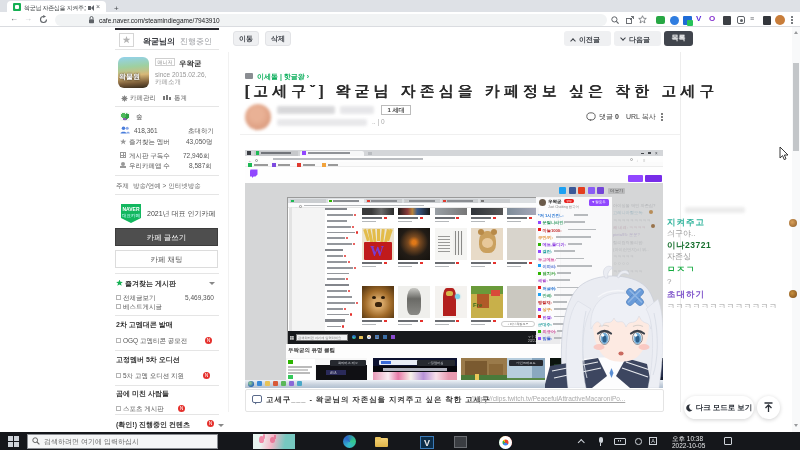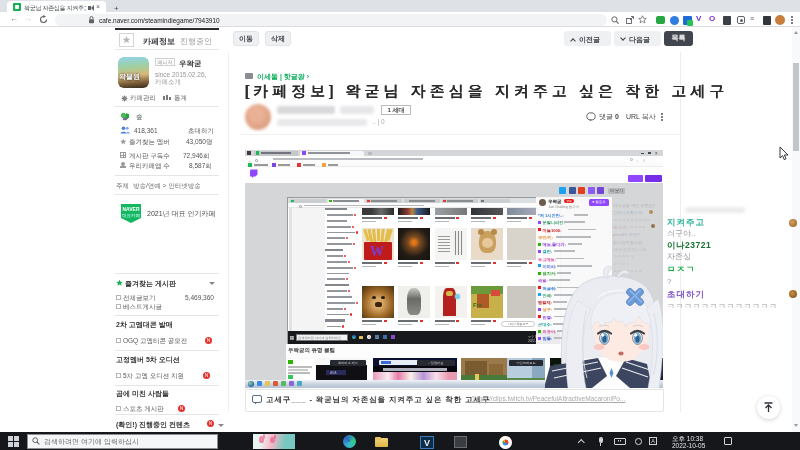--- a/index.html
+++ b/index.html
@@ -64,21 +64,21 @@
 <div class="ab" style="left:793px;top:63px;width:6px;height:88px;background:#c3c6c9"></div>
 <div class="ab" style="left:794px;top:424px;width:0;height:0;border-left:2.5px solid transparent;border-right:2.5px solid transparent;border-top:3.5px solid #989a9d"></div>
 
 <svg class="ab" style="left:779px;top:147px" width="12" height="14" viewBox="0 0 12 14">
       <path d="M1,0 L1,11 L3.6,8.6 L5.2,12.6 L7,11.8 L5.4,8 L9,8 Z" fill="#fff" stroke="#222" stroke-width="0.9"></path>
     </svg>
 
 <div class="ab" style="left:115px;top:28px;width:104px;height:2px;background:#28282e"></div>
 <div class="ab" style="left:119px;top:33px;width:15px;height:14px;border:1px solid #d5d5d5"></div>
     <div class="ab star" style="left:122.5px;top:36px;width:8px;height:8px;background:#b5b5b5"></div>
-<div class="ab" style="left:143px;top:36px;font-size:8px;font-weight:bold;color:#36383e">카페정보</div>
+<div class="ab" style="left:143px;top:36px;font-size:8px;font-weight:bold;color:#36383e">왁굳님의</div>
 <div class="ab" style="left:180px;top:36px;font-size:8px;color:#9a9ca1">진행중인</div>
 <div class="ab" style="left:115px;top:49px;width:104px;height:1px;background:#e5e5e5"></div>
 
 <div class="ab" style="left:118px;top:57px;width:31px;height:31px;border-radius:6px;background:linear-gradient(175deg,#92d2ee 0%,#9ed0a0 32%,#d8b878 58%,#7a5c38 82%,#352a1c 100%)"></div>
 <div class="ab" style="left:119px;top:72px;font-size:7px;font-weight:bold;color:#fff;text-shadow:0 0 2px #000">왁물원</div>
 <div class="ab" style="left:155px;top:58px;width:20px;height:8px;border:1px solid #cfcfcf;font-size:5px;color:#888;text-align:center;line-height:7px">매니저</div>
 <div class="ab" style="left:179px;top:58.5px;font-size:7.5px;font-weight:bold;color:#333">우왁굳</div>
 <div class="ab" style="left:155px;top:70.5px;font-size:6.5px;color:#979797">since 2015.02.26,</div>
 <div class="ab" style="left:155px;top:77.5px;font-size:6.5px;color:#979797">카페소개</div>
 <svg class="ab" style="left:121px;top:95px" width="7" height="7" viewBox="0 0 8 8">
@@ -118,20 +118,22 @@
 <div class="ab" style="left:133px;top:182px;font-size:6.5px;color:#666">방송/연예 &gt; 인터넷방송</div>
 <div class="ab" style="left:115px;top:194px;width:104px;height:1px;background:#e5e5e5"></div>
 
 <svg class="ab" style="left:120px;top:203px" width="22" height="21" viewBox="0 0 22 21">
       <path d="M1,1 L21,1 L21,15 L11,20 L1,15 Z" fill="#12b75f"></path>
       <text x="11" y="8" font-size="5" fill="#fff" text-anchor="middle" font-weight="bold" font-family="Liberation Sans">NAVER</text>
       <text x="11" y="14" font-size="4.5" fill="#cff" text-anchor="middle" font-family="Liberation Sans">대표카페</text>
     </svg>
 <div class="ab" style="left:147px;top:209px;font-size:7px;color:#444">2021년 대표 인기카페</div>
 
+<div class="ab" style="left:115px;top:228px;width:103px;height:18px;background:#4e4e4e;border:1px solid #3c3c3c;color:#fff;font-size:7.5px;text-align:center;line-height:17px">카페 글쓰기</div>
+<div class="ab" style="left:115px;top:250px;width:103px;height:18px;background:#fff;border:1px solid #dcdcdc;color:#555;font-size:7.5px;text-align:center;line-height:17px">카페 채팅</div>
 
 <div class="ab" style="left:115px;top:273px;width:104px;height:1px;background:#e5e5e5"></div>
 <div class="ab star" style="left:116px;top:279.5px;width:7px;height:7px;background:#15b053"></div>
 <div class="ab" style="left:125px;top:279px;font-size:7px;font-weight:bold;color:#333">즐겨찾는 게시판</div>
 <div class="ab" style="left:209px;top:282px;width:0;height:0;border-left:3px solid transparent;border-right:3px solid transparent;border-top:3.5px solid #888"></div>
 <div class="ab" style="left:116px;top:295px;width:4.5px;height:4.5px;border:1px solid #b5b5b5"></div>
 <div class="ab" style="left:123px;top:294px;font-size:6.5px;color:#555">전체글보기</div>
 <div class="ab" style="left:185px;top:294px;font-size:6.5px;color:#555">5,469,360</div>
 <div class="ab" style="left:116px;top:304px;width:4.5px;height:4.5px;border:1px solid #b5b5b5"></div>
 <div class="ab" style="left:123px;top:303px;font-size:6.5px;color:#555">베스트게시글</div>
@@ -163,21 +165,21 @@
 <div class="ab" style="left:564px;top:31px;width:47px;height:15px;background:#eff0f2;border-radius:3px"></div>
     <div class="ab" style="left:571px;top:38.5px;width:4px;height:4px;border-left:1.3px solid #3b3f46;border-top:1.3px solid #3b3f46;transform:rotate(45deg)"></div>
     <div class="ab" style="left:579px;top:35px;font-size:7px;color:#3b3f46;font-weight:bold">이전글</div>
 <div class="ab" style="left:614px;top:31px;width:47px;height:15px;background:#eff0f2;border-radius:3px"></div>
     <div class="ab" style="left:621px;top:36px;width:4px;height:4px;border-left:1.3px solid #3b3f46;border-top:1.3px solid #3b3f46;transform:rotate(225deg)"></div>
     <div class="ab" style="left:629px;top:35px;font-size:7px;color:#3b3f46;font-weight:bold">다음글</div>
 <div class="ab" style="left:664px;top:31px;width:29px;height:15px;background:#41454d;border-radius:3px;font-size:7px;color:#fff;text-align:center;line-height:14px;font-weight:bold">목록</div>
 
 <div class="ab" style="left:245px;top:73px;width:8px;height:6px;background:#8a8d92;border-radius:1px"></div>
 <div class="ab" style="left:257px;top:72px;font-size:7px;color:#0faf5e;font-weight:bold">이세돌 | 핫글왕 ›</div>
-<div class="ab" style="left:245px;top:82px;font-size:15px;color:#2b2b2b;letter-spacing:4px;white-space:nowrap;text-shadow:0.4px 0 0 #2b2b2b,-0.4px 0 0 #2b2b2b">[카페정보] 왁굳님 자존심을 지켜주고 싶은 착한 고세구</div>
+<div class="ab" style="left:245px;top:82px;font-size:15px;color:#2b2b2b;letter-spacing:4px;white-space:nowrap;text-shadow:0.4px 0 0 #2b2b2b,-0.4px 0 0 #2b2b2b">[고세구ˇ] 왁굳님 자존심을 카페정보 싶은 착한 고세구</div>
 
 <div class="ab blur" style="left:245px;top:104px;width:26px;height:26px;border-radius:50%;background:radial-gradient(circle at 45% 40%,#e9b195 30%,#dc9d80 70%,#d4937a 100%)"></div>
 <div class="ab blur" style="left:277px;top:106px;width:58px;height:8px;background:#b9b9bd;border-radius:2px;opacity:.55"></div>
 <div class="ab blur" style="left:340px;top:106px;width:34px;height:8px;background:#cfcfd4;border-radius:2px;opacity:.5"></div>
 <div class="ab" style="left:381px;top:105px;width:30px;height:10px;border:1px solid #bbb;background:#fff;font-size:6px;color:#444;text-align:center;line-height:9px;font-weight:bold">1 세대</div>
 <div class="ab blur" style="left:277px;top:119px;width:90px;height:7px;background:#d9d9dd;border-radius:2px;opacity:.6"></div>
 <div class="ab" style="left:372px;top:118px;font-size:6.5px;color:#aaa">.. | 0</div>
 <svg class="ab" style="left:586px;top:112px" width="10" height="10" viewBox="0 0 10 10">
       <ellipse cx="5" cy="4.4" rx="4.2" ry="3.6" fill="none" stroke="#555" stroke-width="0.9"></ellipse>
       <path d="M3.4,7.4 L4.4,9 L5.6,7.4" fill="#555"></path>
@@ -581,20 +583,23 @@
 <div class="ab" style="left:789px;top:219px;width:8px;height:8px;border-radius:50%;background:radial-gradient(circle at 40% 40%,#d9a05a,#8a5a28)"></div>
 <div class="ab" style="left:667px;top:227.5px;font-size:8px;color:#9a9a9a">싀구야..</div>
 <div class="ab" style="left:667px;top:239.5px;font-size:8.5px;font-weight:bold;color:#17702e;letter-spacing:0.5px">이나23721</div>
 <div class="ab" style="left:667px;top:251px;font-size:8px;color:#9a9a9a">자존싱</div>
 <div class="ab" style="left:667px;top:263.5px;font-size:8.5px;font-weight:bold;color:#12a93e;letter-spacing:1px">ㅁㅈㄱ</div>
 <div class="ab" style="left:667px;top:277px;font-size:8px;color:#9a9a9a">?</div>
 <div class="ab" style="left:667px;top:288.5px;font-size:8.5px;font-weight:bold;color:#7b4fc9;letter-spacing:1px">초대하기</div>
 <div class="ab" style="left:789px;top:290px;width:8px;height:8px;border-radius:50%;background:radial-gradient(circle at 40% 40%,#c8903f,#7a4a18)"></div>
 <div class="ab" style="left:667px;top:300.5px;font-size:8px;color:#9a9a9a;letter-spacing:0.5px">ㅋㅋㅋㅋㅋㅋㅋㅋㅋㅋㅋㅋㅋ</div>
 
+<div class="ab" style="left:684px;top:396px;width:70px;height:23px;background:#fff;border-radius:12px;box-shadow:0 1px 4px rgba(0,0,0,0.18);font-size:7.5px;color:#2b3038;text-align:center;line-height:23px;font-weight:bold;white-space:nowrap"><svg style="vertical-align:-1.5px" width="8" height="8" viewBox="0 0 8 8">
+        <path d="M6.5,5.8 A3.4,3.4 0 1 1 4.6,0.6 A2.8,2.8 0 0 0 6.5,5.8" fill="#2b3038"></path>
+      </svg> 다크 모드로 보기</div>
 <div class="ab" style="left:757px;top:396px;width:23px;height:23px;background:#fff;border-radius:50%;box-shadow:0 1px 4px rgba(0,0,0,0.18)"></div>
     <svg class="ab" style="left:763px;top:402px" width="11" height="11" viewBox="0 0 11 11">
       <path d="M1.5,1 L9.5,1 M5.5,3 L5.5,10 M2.5,6 L5.5,3 L8.5,6" fill="none" stroke="#2b3038" stroke-width="1.3"></path>
     </svg>
 
 <div class="ab" style="left:0;top:432px;width:800px;height:18px;background:#15171b"></div>
 <svg class="ab" style="left:8px;top:436px" width="11" height="11" viewBox="0 0 11 11">
       <rect x="0" y="0" width="5" height="5" fill="#cfd4da"></rect>
       <rect x="6" y="0" width="5" height="5" fill="#cfd4da"></rect>
       <rect x="0" y="6" width="5" height="5" fill="#cfd4da"></rect>

